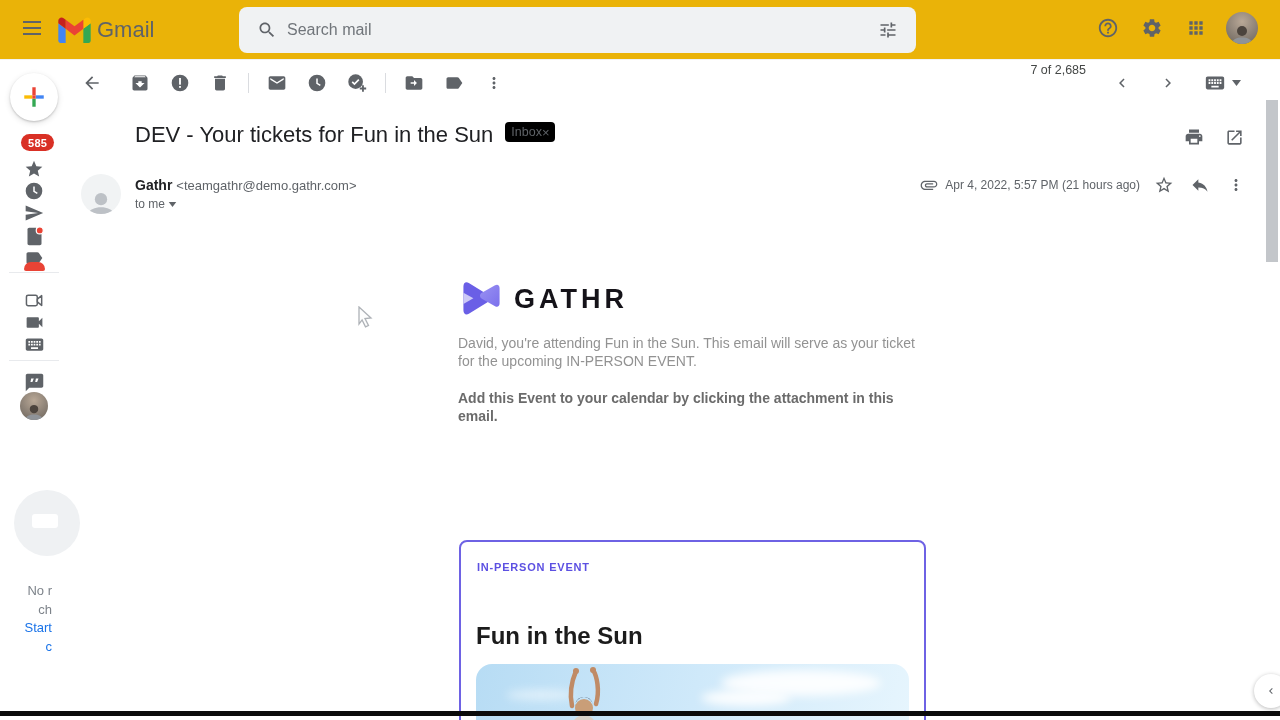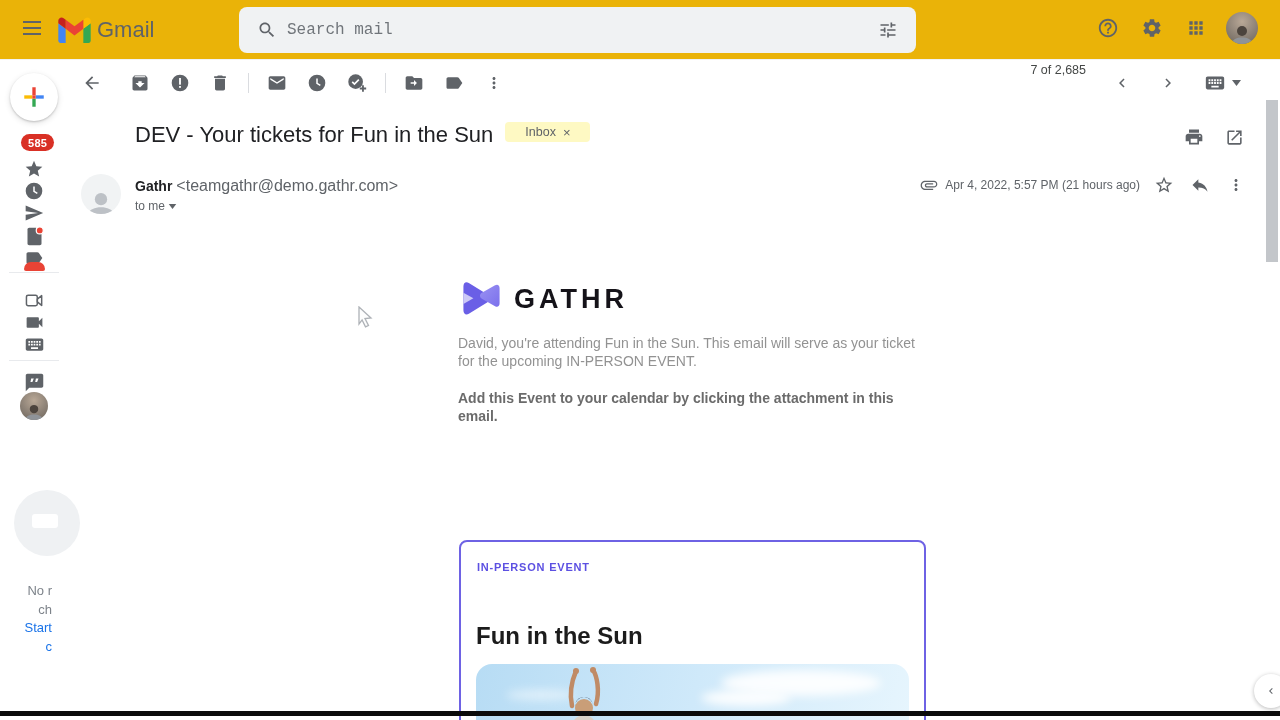--- a/index.html
+++ b/index.html
@@ -17,21 +17,21 @@
 
   
   .header { position:absolute; top:0; left:0; width:1280px; height:60px;
     background:#eab308; border-bottom:1px solid #f1f3f4; z-index:10; }
   .hamburger { left:12px; top:8px; }
   .gmail-logo { left:58px; top:16px; }
   .app-name { left:97px; top:17px; font-size:22px; color:#5f6368; }
   .searchbar { left:239px; top:7px; width:677px; height:46px; background:#f0f2f3;
     border-radius:8px; display:flex; align-items:center; padding:0 8px; }
   .searchbar input { flex:1; border:none; background:transparent; outline:none;
-    font-size:16px; color:#202124; font-family:Liberation Mono, monospace; }
+    font-size:16px; color:#202124; font-family:Liberation Sans, sans-serif; }
   .searchbar input::placeholder { color:#70757a; }
   .hdr-right { right:18px; top:8px; display:flex; align-items:center; gap:4px; }
   .avatar32 { width:32px; height:32px; border-radius:50%; overflow:hidden; position:relative;
     background:radial-gradient(circle at 50% 30%, #b9a896 0%, #8c8176 55%, #6b6359 100%); }
   .avatar32 svg, .avatar28 svg { position:absolute; bottom:-2px; left:50%; transform:translateX(-50%); }
 
   
   .rail { position:absolute; left:0; top:60px; width:68px; bottom:0; background:#fff; z-index:5; }
   .compose { position:absolute; left:10px; top:13px; width:48px; height:48px; border-radius:50%;
     background:#fff; border:none; cursor:pointer; box-shadow:0 1px 2px rgba(0,0,0,.18), 0 2px 6px rgba(0,0,0,.12);
@@ -60,32 +60,32 @@
   .tb-sep { width:1px; height:20px; background:#dadce0; margin:0 8px; }
   .tb-right { position:absolute; right:30px; top:1px; display:flex; align-items:flex-start; gap:6px; }
   .pagination { font-size:12.5px; color:#444746; margin-right:10px; white-space:nowrap; }
   .gap4 { width:4px; }
 
   
   .scrollthumb { position:absolute; right:2px; top:100px; width:12px; height:162px;
     background:#c3c6ca; cursor:pointer; z-index:12; }
   .subject-row { position:absolute; left:135px; top:122px; display:flex; align-items:flex-start; gap:12px; }
   .subject { font-size:22px; font-weight:normal; color:#202124; }
-  .chip { display:flex; align-items:center; gap:7px; background:#fef9c3; border-radius:4px;
-    padding:3px 20px; font-size:12.5px; color:#5f6368; }
+  .chip { display:flex; align-items:center; background:#000000; border-radius:4px;
+    padding:3px 6px; font-size:12.5px; color:#5f6368; }
   .chip .x { font-size:13px; cursor:pointer; line-height:1; }
   .msg-actions { position:absolute; right:26px; top:117px; display:flex; }
 
   .sender-avatar { position:absolute; left:81px; top:174px; width:40px; height:40px;
     border-radius:50%; background:#f1f3f4; overflow:hidden; }
   .sender-avatar svg { position:absolute; bottom:-3px; left:50%; transform:translateX(-50%); }
   .sender-block { position:absolute; left:135px; top:177px; }
   .sender-line { font-size:14px; }
   .sender-name { font-weight:bold; color:#202124; }
-  .sender-addr { font-size:16px; color:#5f6368; margin-left:4px; }
+  .sender-addr { font-size:13px; color:#5f6368; margin-left:4px; }
   .to-line { margin-top:4px; font-size:12px; color:#5f6368; display:flex; align-items:center; gap:3px; cursor:pointer; }
   .meta-right { position:absolute; right:26px; top:167px; display:flex; align-items:center; }
   .timestamp { font-size:12px; color:#5f6368; margin:0 6px 0 6px; white-space:nowrap; }
   .ibtn36 { width:36px; height:36px; }
 
   
   .mailbody { position:absolute; left:458px; top:278px; width:470px; }
   .brandrow { display:flex; align-items:center; gap:9px; }
   .brandtext { font-size:27px; font-weight:800; letter-spacing:4px; color:#151319; }
   .headline { margin-top:53px; font-size:20.5px; font-weight:bold; color:#3f3f3f; }

